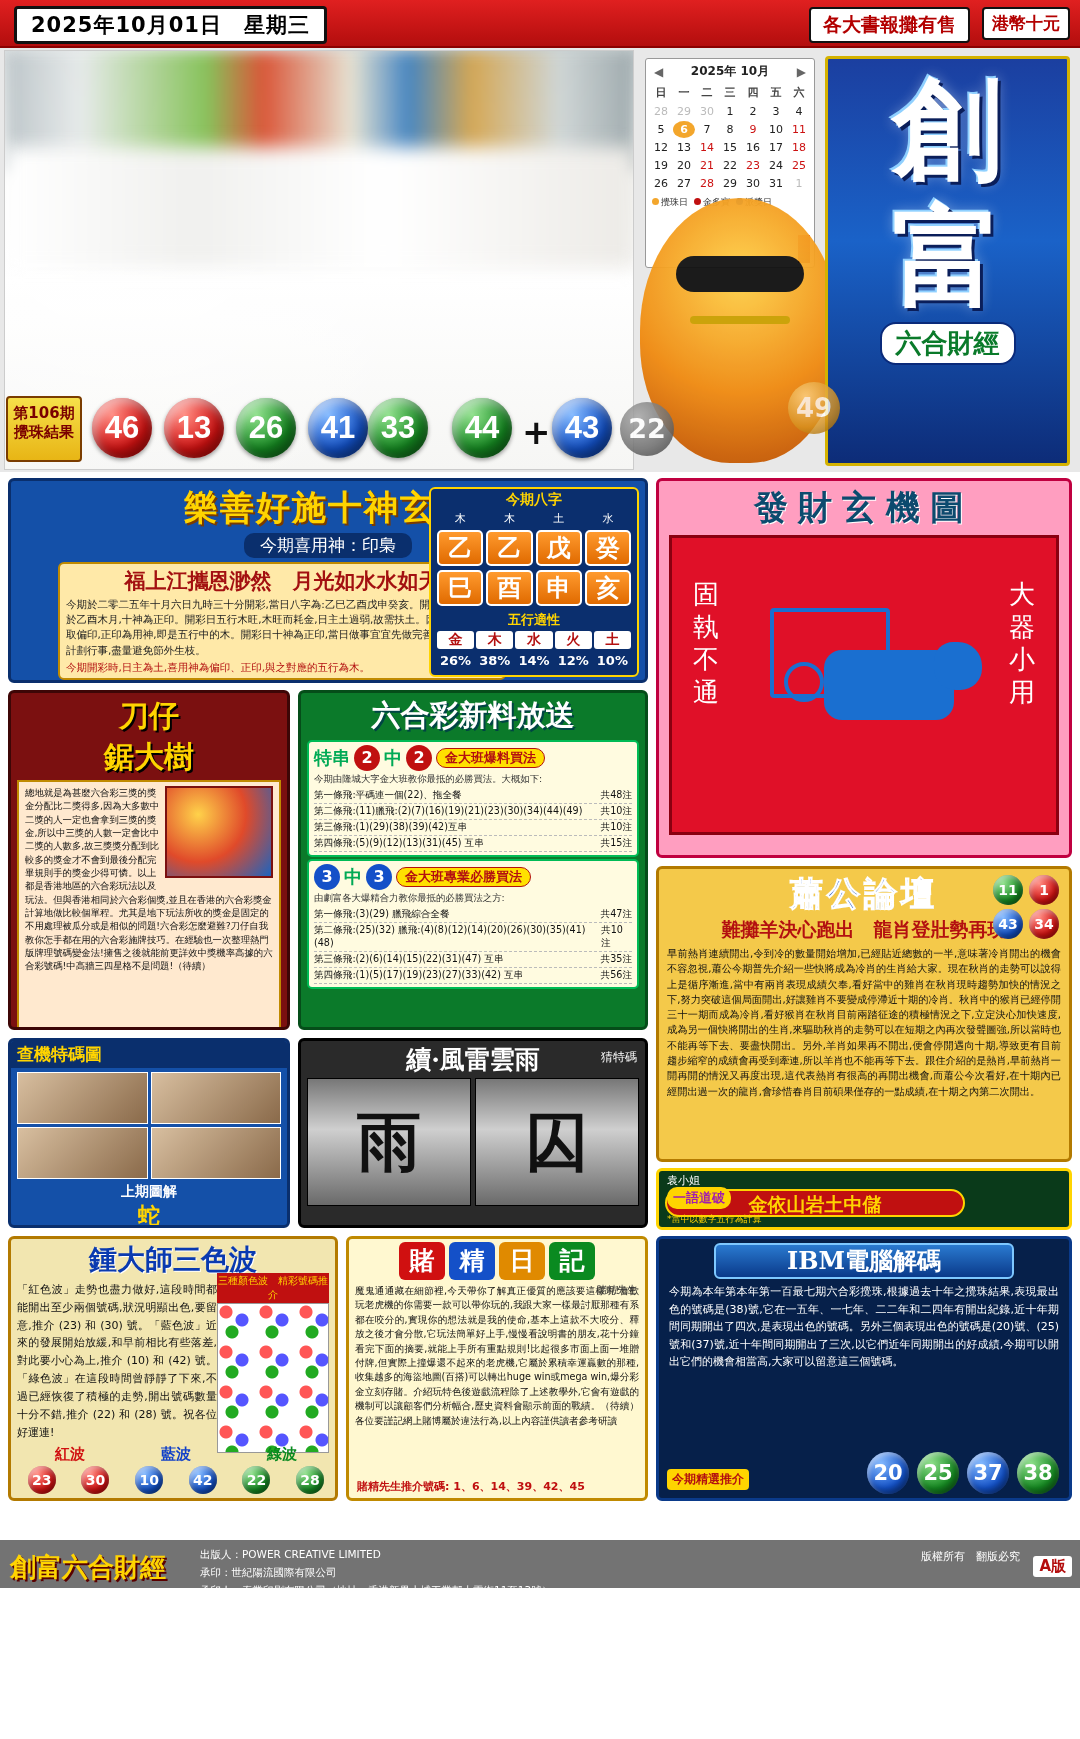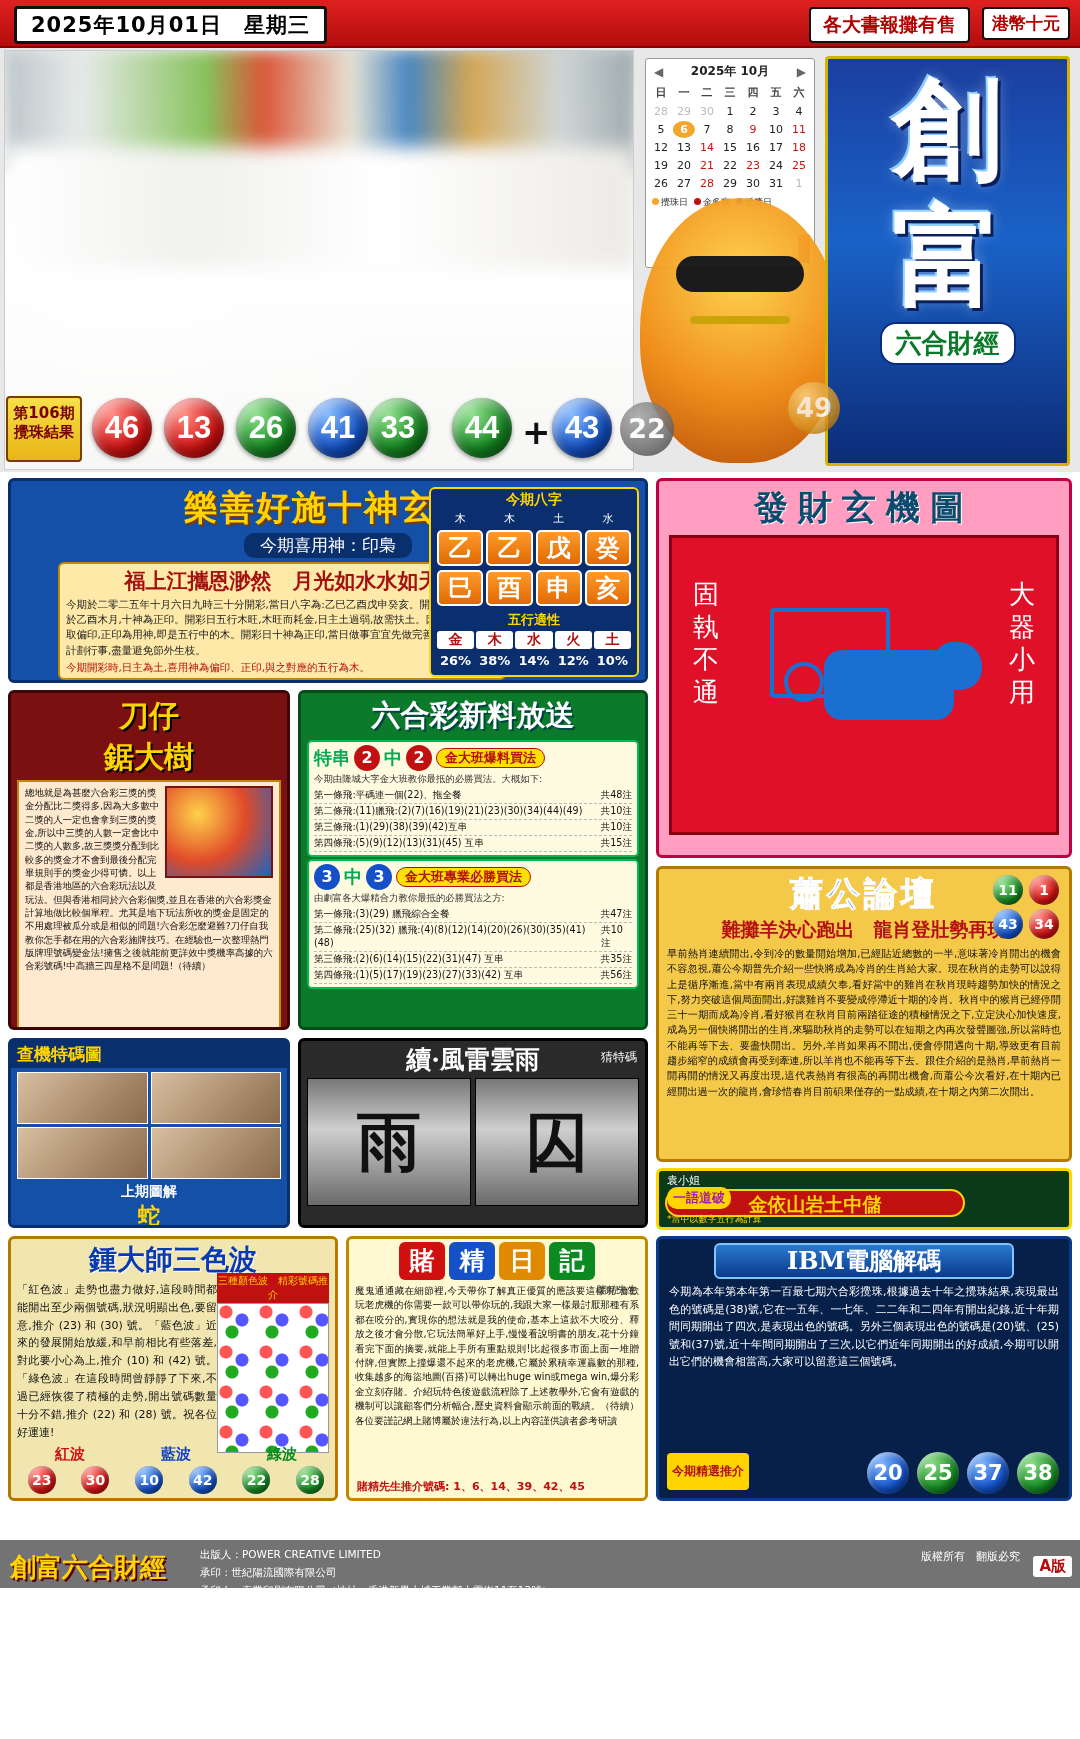--- a/index.html
+++ b/index.html
@@ -254,21 +254,21 @@
   .blkJ .sig { position:absolute; right:8px; top:44px; font-size:10px; color:#333; }
   .blkJ .nums { position:absolute; left:8px; bottom:4px; font-size:11px; font-weight:bold; color:#c01010; }
 
   
   .blkK { left:656px; top:1236px; width:416px; height:265px; background:#06204a; border:3px solid #0a3a8a; }
   .blkK .hd { margin:4px auto 0; width:300px; background:linear-gradient(180deg,#2a7ad0,#0a3a8a);
     border:2px solid #7ec8ff; border-radius:6px; color:#fff; font-size:24px; font-weight:bold;
     text-align:center; font-family:"DejaVu Serif", serif; }
   .blkK .txt { font-size:11px; line-height:1.6; color:#fff; margin:4px 10px; text-align:justify; }
   .blkK .tag { position:absolute; left:8px; bottom:8px; background:#ffd400; color:#b31010;
-    font-size:12px; font-weight:bold; border-radius:4px; padding:10px 5px; }
+    font-size:12px; font-weight:bold; border-radius:4px; padding:2px 5px; }
   .blkK .nums { position:absolute; right:10px; bottom:4px; display:flex; gap:8px; }
 
   
   .footer { position:absolute; left:0; top:1540px; width:1080px; height:48px; background:#737373; color:#fff; }
   .footer .logo { position:absolute; left:10px; top:10px; font-family:"DejaVu Serif", serif; font-size:26px;
     font-weight:bold; color:#ffd400; text-shadow:2px 2px 0 #5a0000; }
   .footer .info { position:absolute; left:200px; top:6px; font-size:10.5px; line-height:1.7; }
   .footer .right { position:absolute; right:60px; top:8px; font-size:11px; text-align:right; line-height:1.7;}
   .footer .ver { position:absolute; right:8px; top:16px; background:#fff; color:#b30d0d; font-weight:bold;
     font-size:15px; border-radius:3px; padding:1px 6px; }

